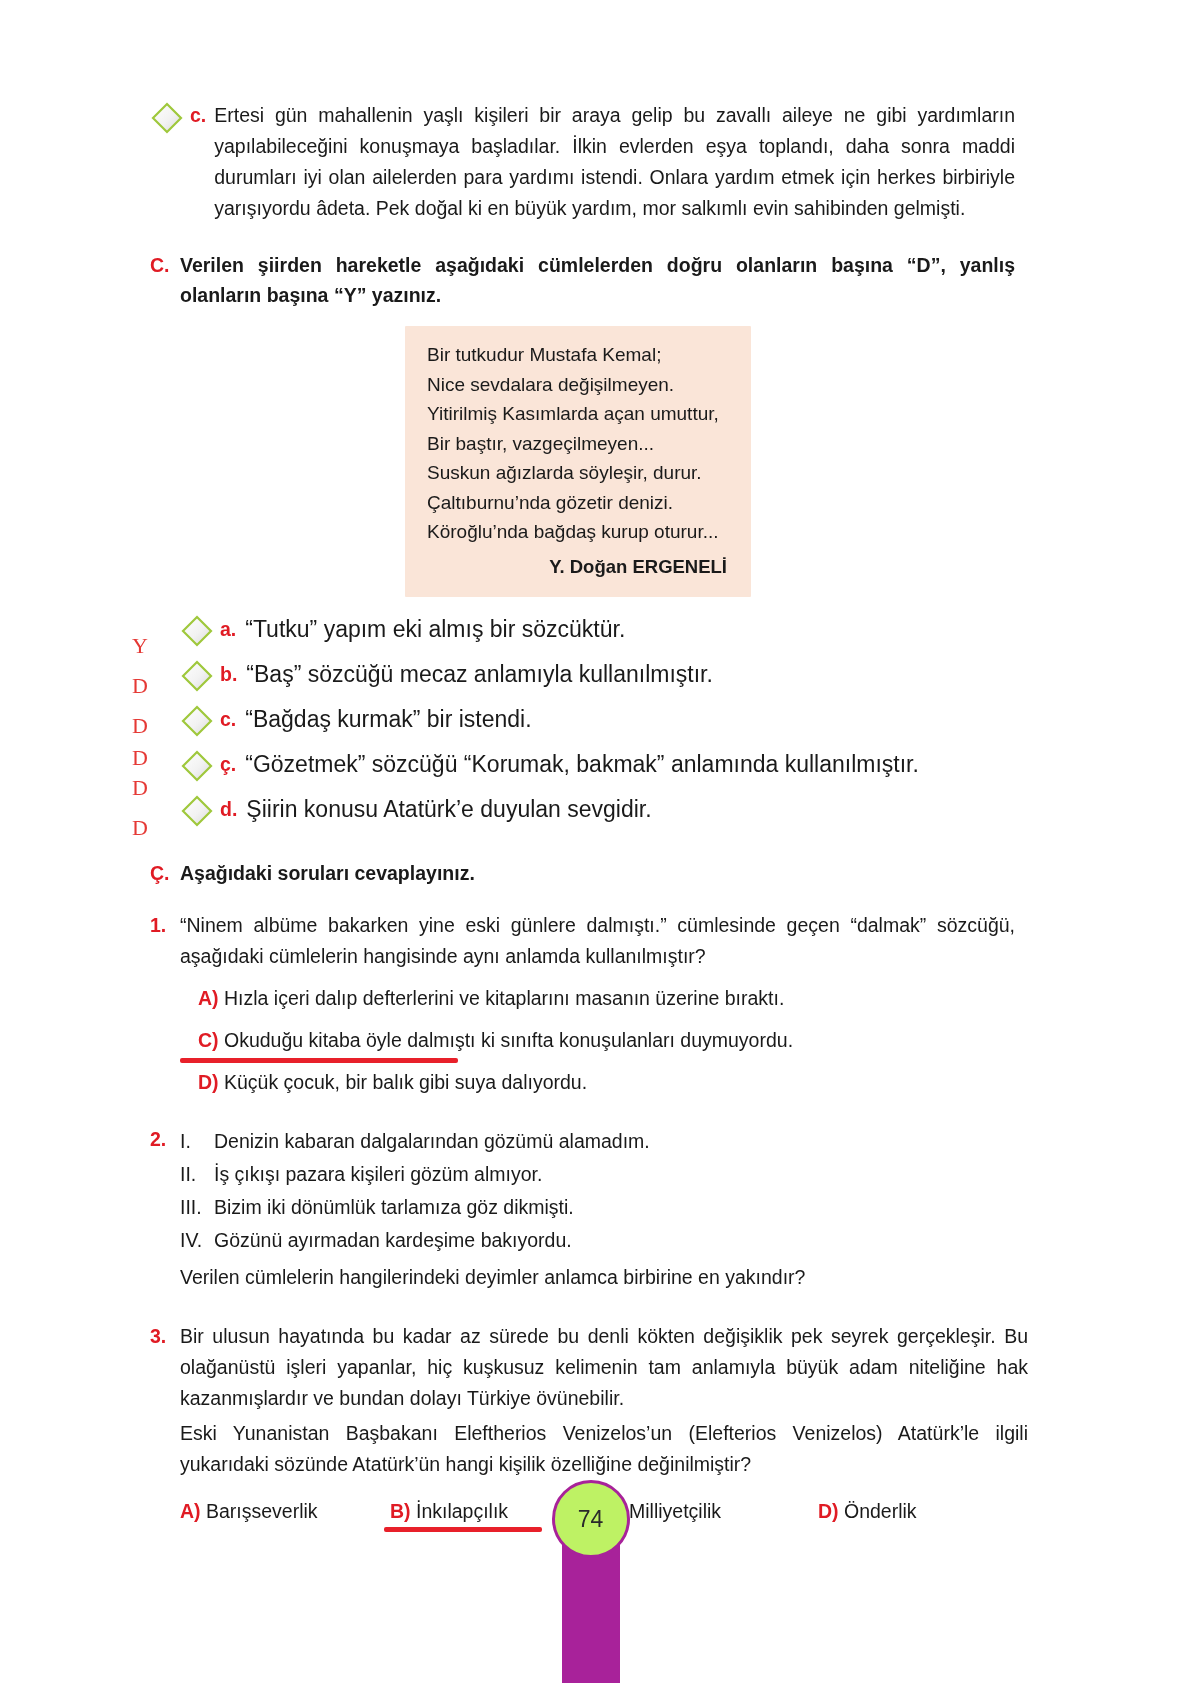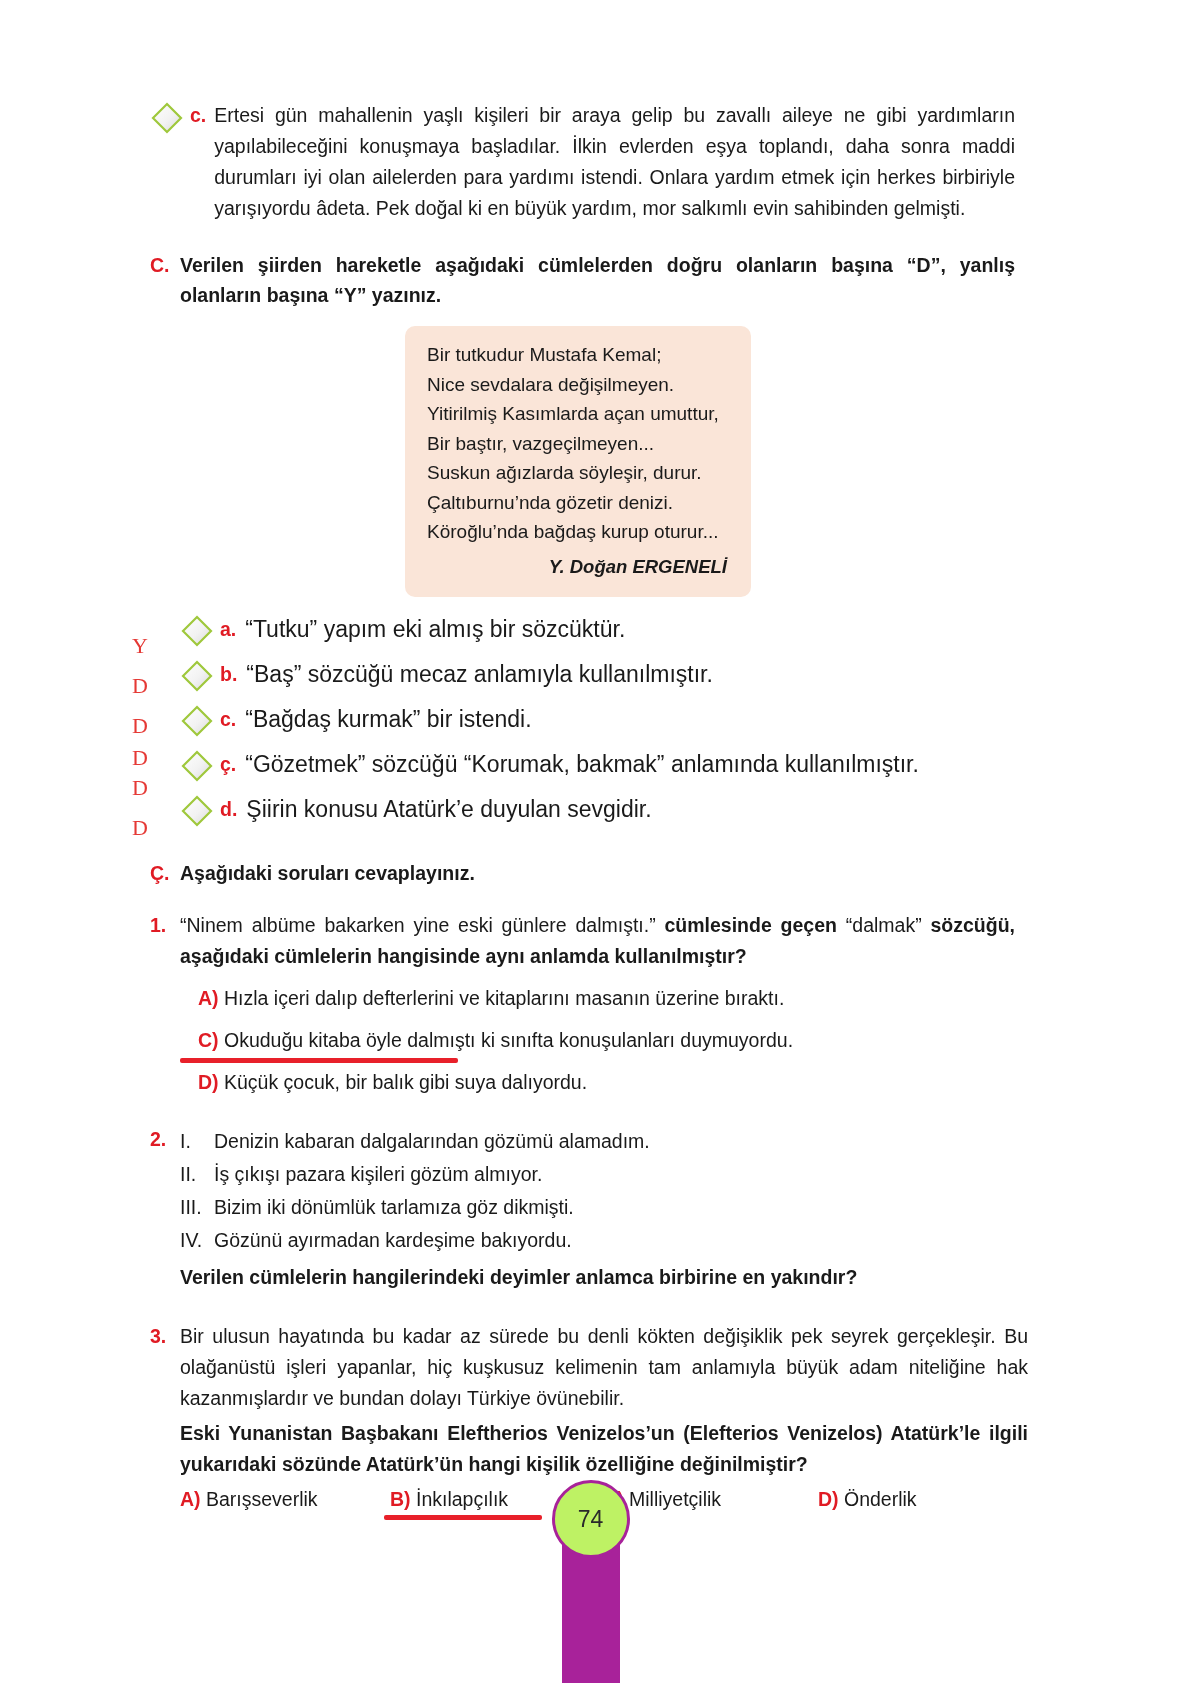--- a/index.html
+++ b/index.html
@@ -17,21 +17,21 @@
     width:1181px;height:1683px;
   }
   
   .content{
     position:absolute;
     left:150px;
     top:100px;
     width:865px;
   }
   .redb{color:#e01b24;font-weight:bold;}
-  .bold{font-weight:bold;}
+  .bold{font-weight:normal;}
 
   
   .item-c{
     display:flex;
     align-items:flex-start;
     gap:0px;
   }
   .diamond{
     width:34px;height:34px;
     flex:0 0 34px;
@@ -78,34 +78,33 @@
 
   
   .poem-wrap{
     margin-top:16px;
     display:flex;
     justify-content:flex-start;
     padding-left:255px;
   }
   .poem-box{
     background:#fae5d8;
-    border-radius:10px;
+    border-radius:1px;
     padding:14px 24px 14px 22px;
     width:300px;
   }
   .poem-line{
     font-size:19px;
     line-height:29.5px;
     color:#1a1a1a;
     white-space:nowrap;
   }
   .poem-author{
     text-align:right;
     font-weight:bold;
-    font-style:italic;
     font-size:18.5px;
     line-height:32px;
     margin-top:4px;
   }
 
   
   .tf-list{
     position:relative;
     margin-top:16px;
   }
@@ -394,21 +393,21 @@
 
       </div>
     </div>
 
     <div class="q" style="margin-top:28px">
       <span class="q-num">3.</span>
       <div class="q-body">
         <div class="q-stem">Bir ulusun hayatında bu kadar az sürede bu denli kökten değişiklik pek seyrek gerçekleşir. Bu olağanüstü işleri yapanlar, hiç kuşkusuz kelimenin tam anlamıyla büyük adam niteliğine hak kazanmışlardır ve bundan dolayı Türkiye övünebilir.</div>
         <div class="q-stem bold" style="margin-top:4px">Eski Yunanistan Başbakanı Eleftherios Venizelos’un (Elefterios Venizelos) Atatürk’le ilgili yukarıdaki sözünde Atatürk’ün hangi kişilik özelliğine değinilmiştir?</div>
 
-        <div class="optrow" style="margin-top:4px">
+        <div class="optrow" style="margin-top:16px">
           <div class="cell c1">
             <span class="ol redb">A)</span>
             <span>Barışseverlik</span>
           </div>
           <div class="cell c2">
             <span class="ol redb">B)</span>
             <span>İnkılapçılık</span>
             <span class="underline-red" style="left:-6px;top:31px;width:158px;"></span>
           </div>
           <div class="cell c3">

